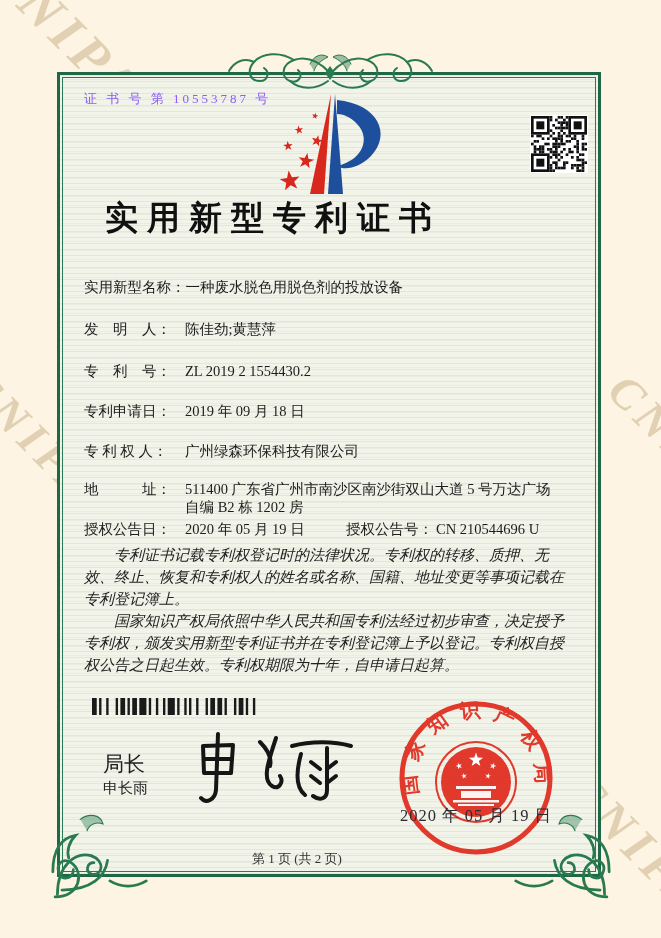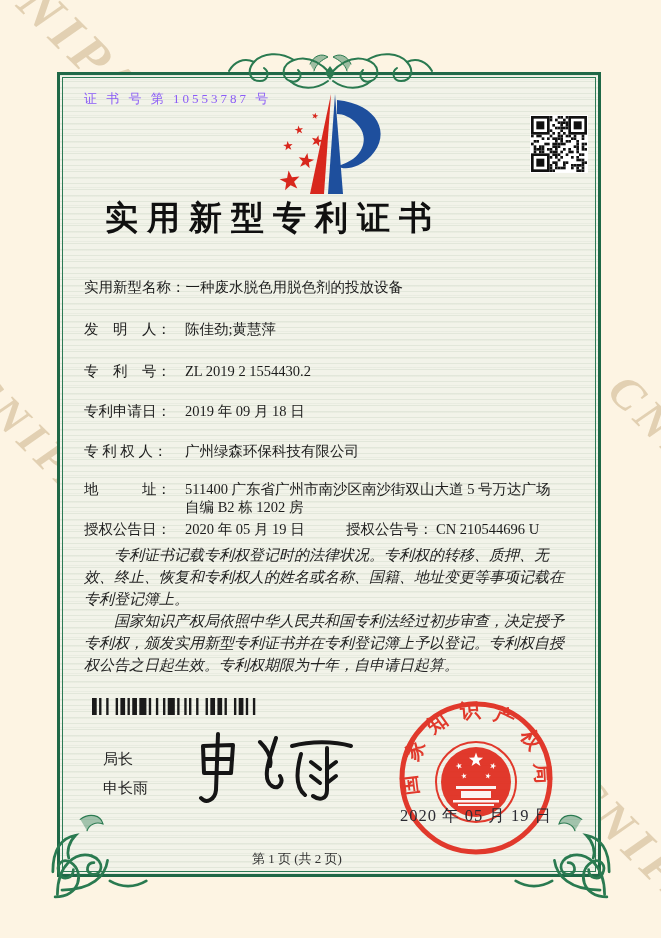--- a/index.html
+++ b/index.html
@@ -42,21 +42,21 @@
   .pair2 .lbl{flex:0 0 90px;}
 
   
   .legal{position:absolute;left:84px;top:544px;width:484px;font-size:15px;line-height:22px;
          font-style:italic;color:#222;}
   .legal p{margin:0;text-indent:2em;}
 
   
   .barcode{position:absolute;left:92px;top:698px;}
   .signer-pos{position:absolute;left:103px;top:750px;font-family:"Liberation Sans","DejaVu Sans",sans-serif;
-              font-size:15px;color:#222;}
+              font-size:21px;color:#222;}
   .signer-name{position:absolute;left:103px;top:779px;font-family:Liberation Mono, monospace;
                font-size:15px;color:#222;}
   .signature{position:absolute;left:188px;top:728px;}
   .seal{position:absolute;left:396px;top:698px;width:160px;height:160px;}
   .seal-date{position:absolute;left:390px;top:805px;width:172px;text-align:center;
              font-size:16.5px;letter-spacing:1px;color:#2b2b33;}
   .page-no{position:absolute;left:57px;top:850px;width:480px;text-align:center;font-size:13px;color:#333;}
 
   .footer-note{position:absolute;left:251px;top:889px;background:rgba(255,255,255,.92);
                padding:4px 15px;font-size:13px;letter-spacing:2px;color:#333;

